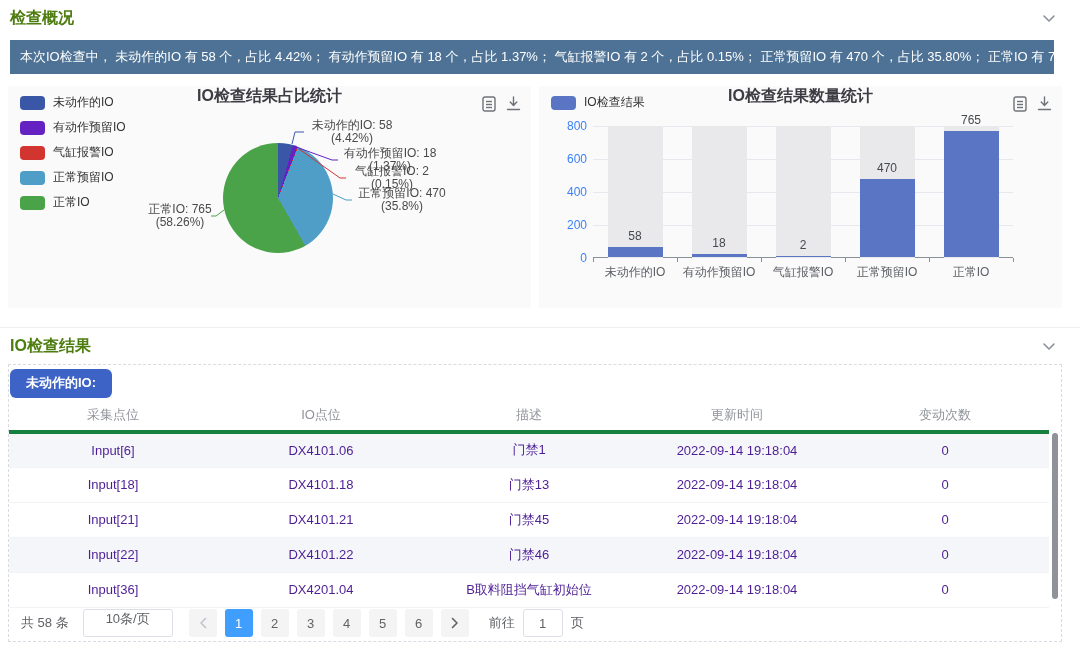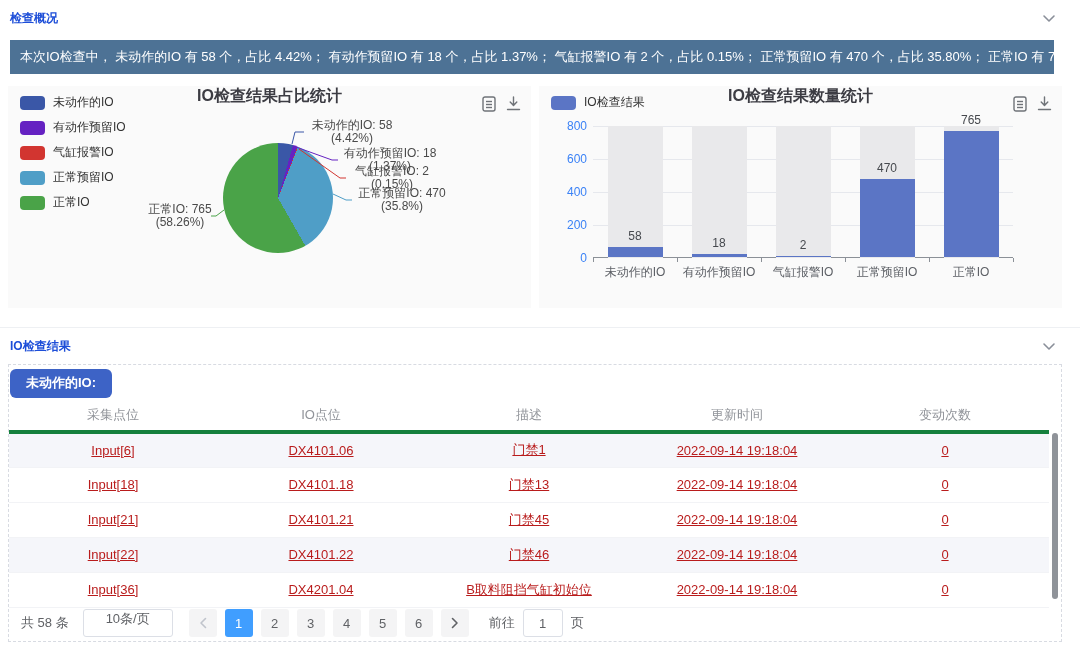--- a/index.html
+++ b/index.html
@@ -2,21 +2,21 @@
 <html><head>
 <meta charset="utf-8">
 <style>
   * { box-sizing: border-box; margin: 0; padding: 0; }
   html,body { width:1080px; height:646px; background:#fff; overflow:hidden;
     font-family:"Liberation Sans","DejaVu Sans",sans-serif; }
 
   
   .section-header { display:flex; justify-content:space-between; align-items:center;
     height:36px; padding:0 24px 0 10px; }
-  .section-title { font-size:12px; font-weight:bold; color:#1d4ed8; }
+  .section-title { font-size:16px; font-weight:bold; color:#4d7c0f; }
   .chev-icon svg { display:block; }
 
   
   #overview-section { border-bottom:1px solid #eef0f3; padding-bottom:19px; }
   .banner { margin:4px 26px 12px 10px; height:34px; line-height:34px;
     color:#fff; font-size:13px; padding:0 10px; white-space:nowrap; overflow:hidden; }
 
   .charts-row { display:flex; gap:8px; margin:0 18px 0 8px; }
   .chart-panel { position:relative; width:523px; height:222px; background:#fafafa; }
   .chart-title { position:absolute; top:0; left:0; width:100%; text-align:center;
@@ -54,21 +54,21 @@
   #results-header { margin-top:0; }
   .dashed-box { position:relative; margin:0 18px 0 8px; height:278px;
     border:1px dashed #d8dbe2; }
   .filter-btn { display:inline-block; margin:4px 0 0 1px; padding:5px 16px 6px;
     border:none; border-radius:6px; color:#fff; font-size:13px; font-weight:bold;
     cursor:pointer; font-family:inherit; }
 
   table { width:calc(100% - 12px); border-collapse:collapse; margin-top:2px; table-layout:fixed; }
   thead th { height:32px; font-size:13px; font-weight:400; color:#909399;
     text-align:center; border-bottom:4px solid #15803d; }
-  tbody td { height:35px; font-size:13px; color:#b91c1c; text-align:center;text-decoration:underline; }
+  tbody td { height:35px; font-size:13px; color:#4c1d95; text-align:center; }
   tbody tr { border-bottom:1px solid #f2f3f6; }
   tbody tr.striped { background:#f5f6fa; }
 
   .v-scrollbar { position:absolute; right:3px; top:68px; width:6px; height:166px;
     background:#8f9399; border-radius:3px; cursor:grab; }
 
   
   .pagination { position:absolute; left:0; bottom:0; width:100%; height:36px;
     display:flex; align-items:center; padding-left:12px; font-size:13px; color:#606266; }
   .pg-total { margin-right:14px; }

